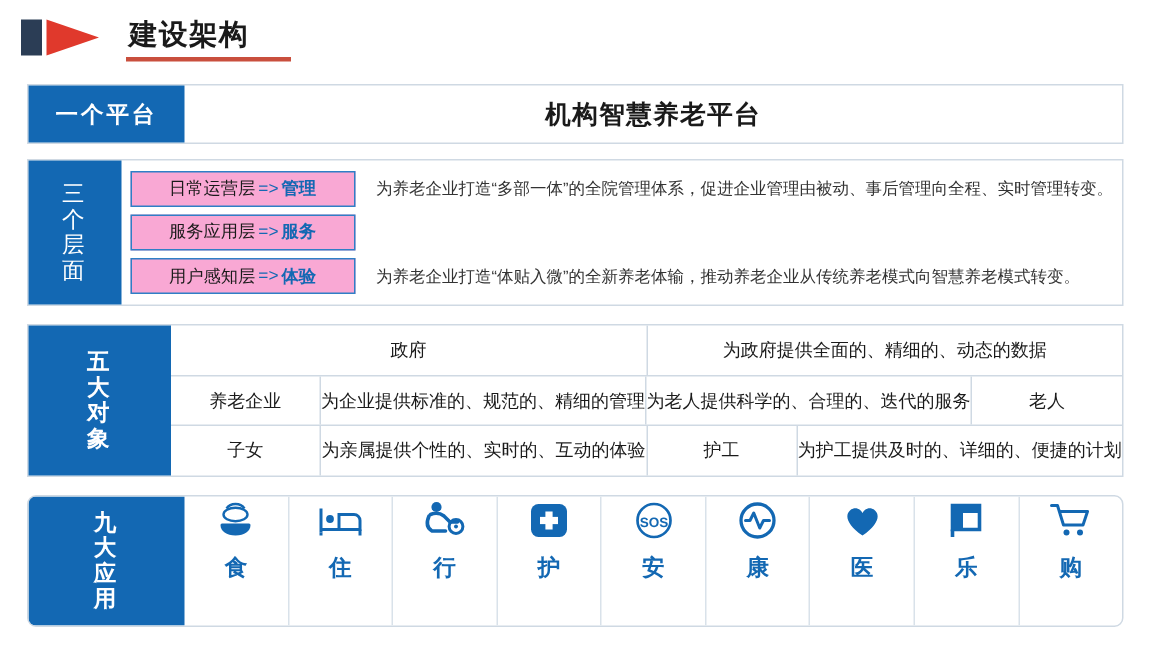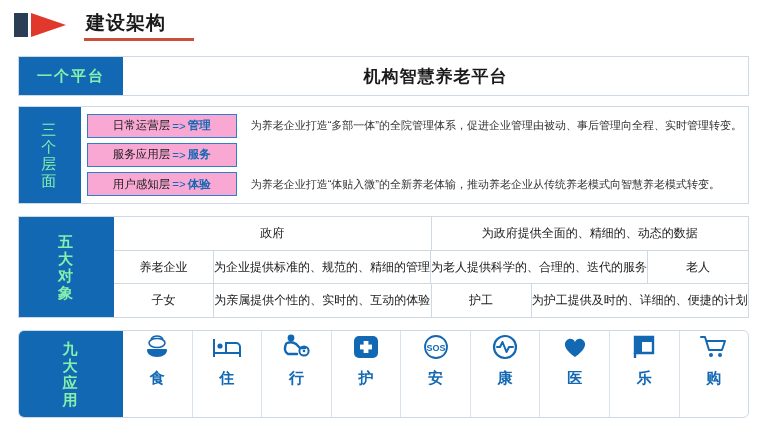--- a/index.html
+++ b/index.html
@@ -49,21 +49,21 @@
     left: 70px;
     top: 30px;
     width: 110px;
     height: 3px;
     background: #c94f3d;
   }
 
   
   .blue {
     background: #1368b3;
-    color: #86efac;
+    color: #ffffff;
   }
 
   
   .row1 {
     position: absolute;
     left: 18px;
     top: 56px;
     width: 731px;
     height: 40px;
     display: flex;

